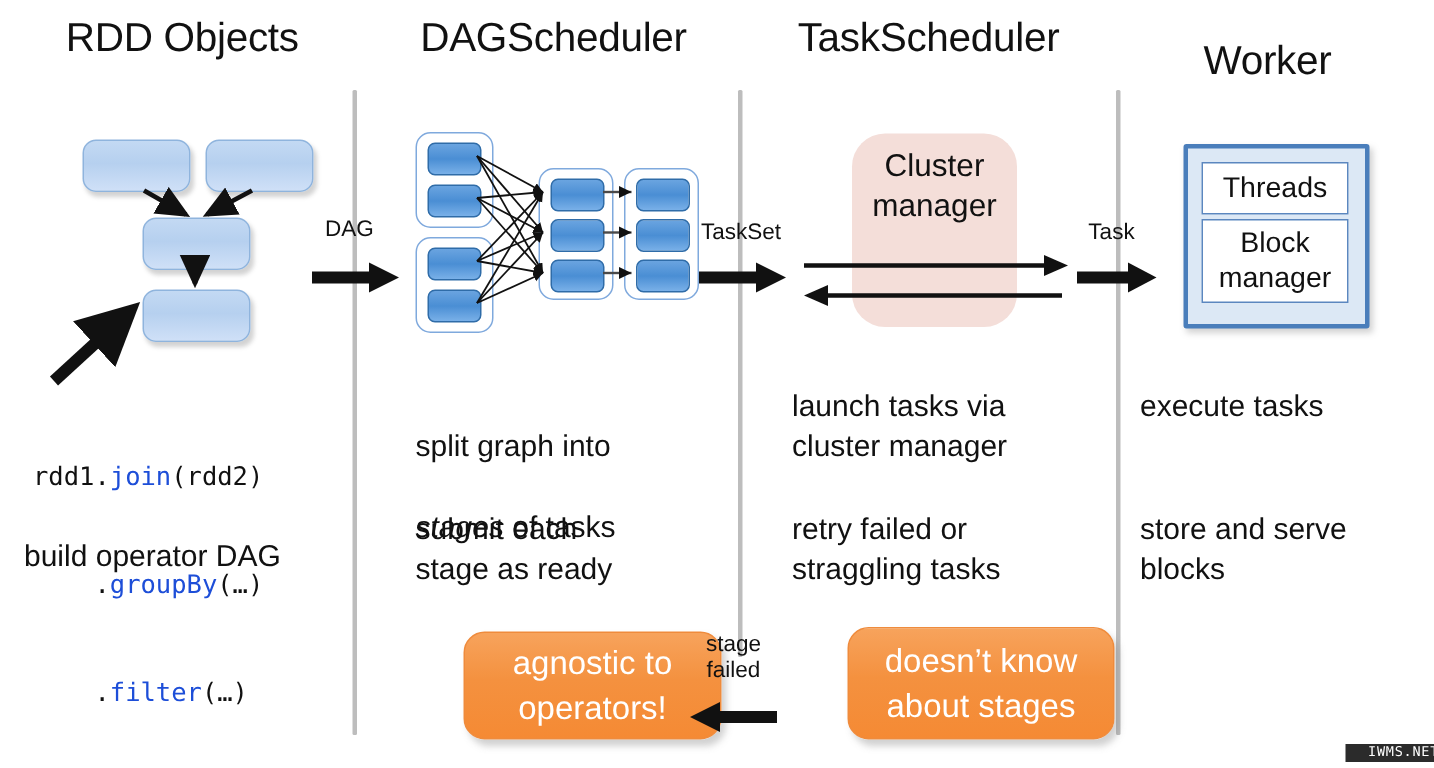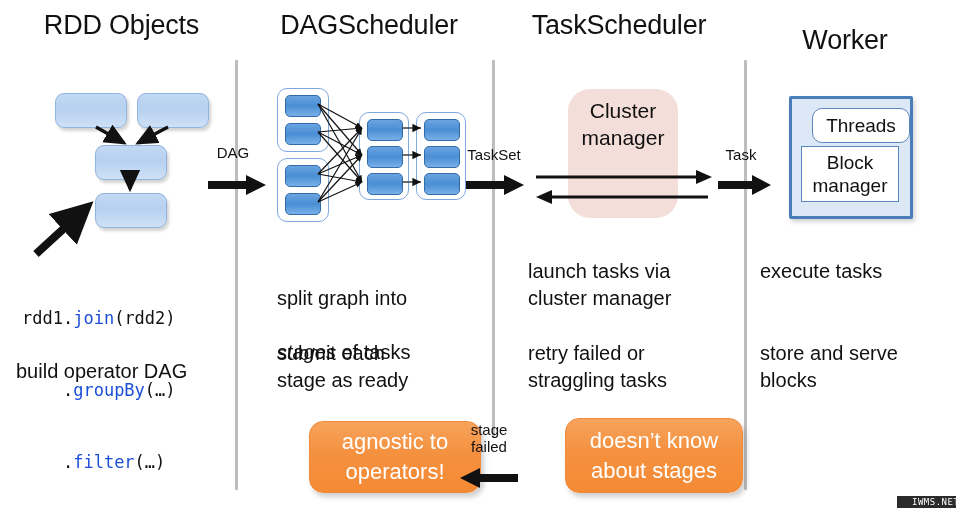--- a/index.html
+++ b/index.html
@@ -260,21 +260,21 @@
     <path d="M22,22 L6,29 L22,36 z" fill="#111"></path>
   </svg>
 
   <div class="abs flow-label" style="left:710px;top:146px;width:62px;">Task</div>
   <svg class="abs" style="left:716px;top:172px;" width="58" height="26">
     <line x1="2" y1="13" x2="40" y2="13" stroke="#111" stroke-width="8"></line>
     <path d="M36,3 L55,13 L36,23 z" fill="#111"></path>
   </svg>
 
   <div class="abs worker-outer" style="left:789px;top:96px;width:118px;height:117px;">
-    <div class="worker-inner abs" style="left:20px;top:9px;width:96px;height:33px;border-radius:10px;">Threads</div>
+    <div class="worker-inner abs" style="left:9px;top:9px;width:96px;height:33px;">Threads</div>
     <div class="worker-inner abs" style="left:9px;top:47px;width:96px;height:54px;" style-note="two-line">Block
 manager</div>
   </div>
 
   <div class="abs code" style="left:22px;top:258px;width:215px;">
     <div><span>rdd1.</span><span class="m">join</span><span>(rdd2)</span></div>
     <div><span>    .</span><span class="m">groupBy</span><span>(…)</span></div>
     <div><span>    .</span><span class="m">filter</span><span>(…)</span></div>
   </div>
 

